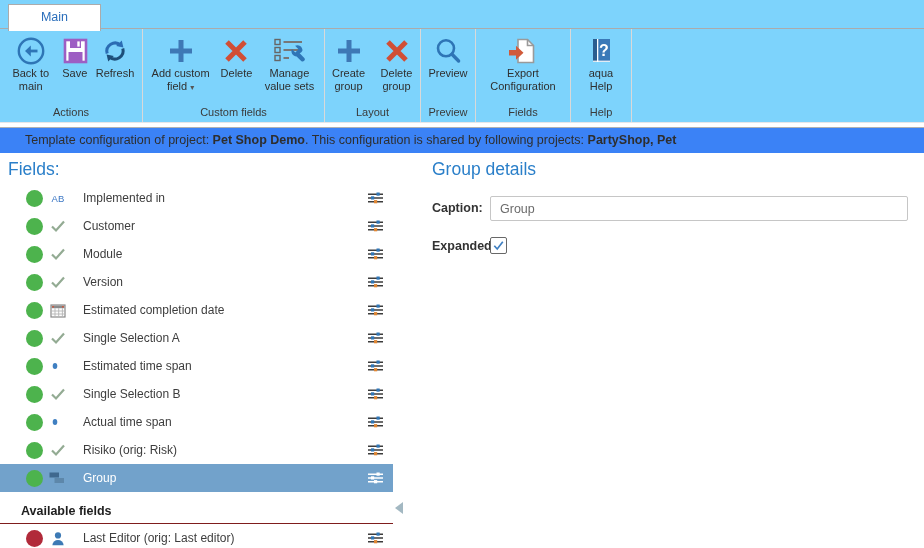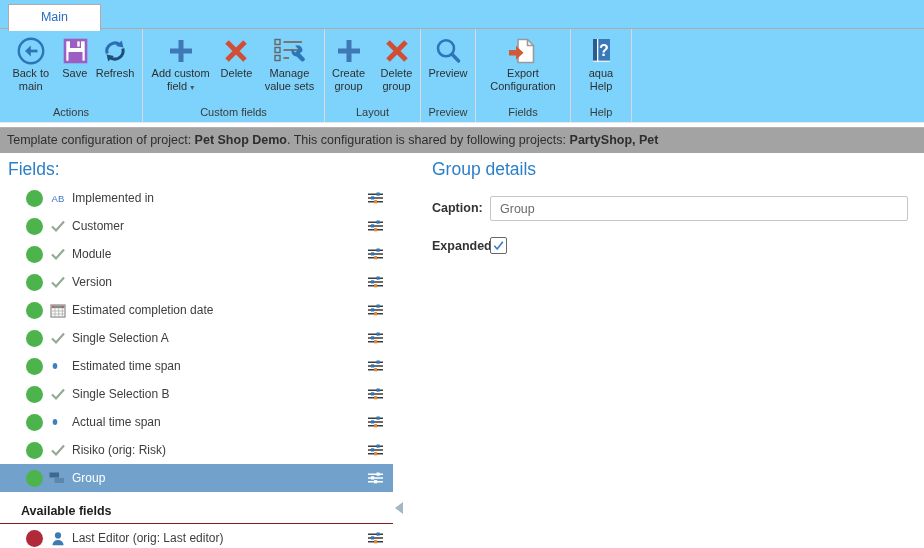--- a/index.html
+++ b/index.html
@@ -28,37 +28,37 @@
   .rbuttons{flex:1;display:flex;align-items:flex-start;justify-content:center;padding-top:4px;gap:1px;}
   .rbtn{display:flex;flex-direction:column;align-items:center;padding:1px 3px;cursor:default;}
   .ricon{height:33px;display:flex;align-items:center;justify-content:center;}
   .rlabel{font-size:11px;line-height:13px;color:#2f2f2f;text-align:center;}
   .w46{max-width:46px;} .w62{max-width:66px;} .w40{max-width:42px;} .w58{max-width:60px;}
   .w80{max-width:82px;} .w34{max-width:36px;}
   .caret{font-size:8px;color:#555;}
   .rgroup-label{font-size:11px;color:#3a3a3a;text-align:center;padding:1px 0 4px;}
   
   .infobar{
-    height:25px;background:#a3a3a3;border-top:1px solid #b1b1b1;margin-top:4px;
-    line-height:25px;padding-left:7px;font-size:12.5px;color:#2e2e2e;white-space:nowrap;
+    height:25px;background:#3b82f6;border-top:1px solid #b1b1b1;margin-top:4px;
+    line-height:25px;padding-left:25px;font-size:12.5px;color:#2e2e2e;white-space:nowrap;
   }
   .infobar b{font-weight:bold;}
   
   .content{position:relative;height:396px;background:#fff;}
   .panel-title{position:absolute;top:6px;font-size:17.5px;color:#2a7fc9;}
   .fields-title{left:8px;}
   .details-title{left:432px;}
   .flist{position:absolute;left:0;top:31px;width:393px;}
   .frow{height:28px;display:flex;align-items:center;padding-left:26px;padding-right:9px;box-sizing:border-box;}
   .dot{width:17px;height:17px;border-radius:50%;flex:none;}
   .dot-green{background:#4db34d;}
   .dot-red{background:#b12a3a;}
   .ticon{width:22px;margin-left:4px;flex:none;display:flex;justify-content:center;align-items:center;}
   .ab{color:#3a76c4;font-size:9.5px;letter-spacing:0.2px;}
-  .flabel{font-size:12px;color:#3d3d3d;margin-left:3px;flex:1;white-space:nowrap;overflow:hidden;}
+  .flabel{font-size:12px;color:#3d3d3d;margin-left:14px;flex:1;white-space:nowrap;overflow:hidden;}
   .sliders{flex:none;display:flex;align-items:center;}
   .frow.selected{background:#72a2cb;}
   .frow.selected .flabel{color:#fff;}
   .avail-header{
     height:26px;line-height:26px;width:393px;box-sizing:border-box;margin-top:6px;
     font-size:12.5px;font-weight:bold;color:#1e1e1e;padding-left:21px;
     border-bottom:1px solid #7f1d1d;
   }
   .split-arrow{
     position:absolute;left:395px;top:349px;width:0;height:0;

